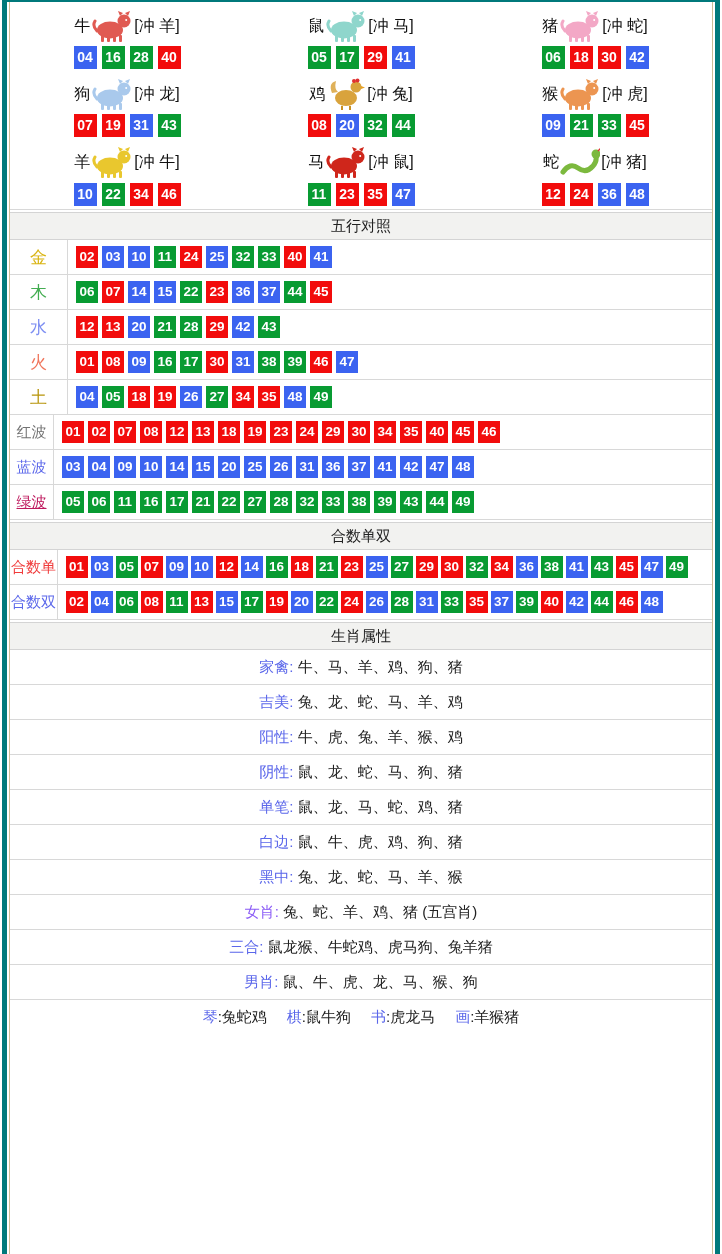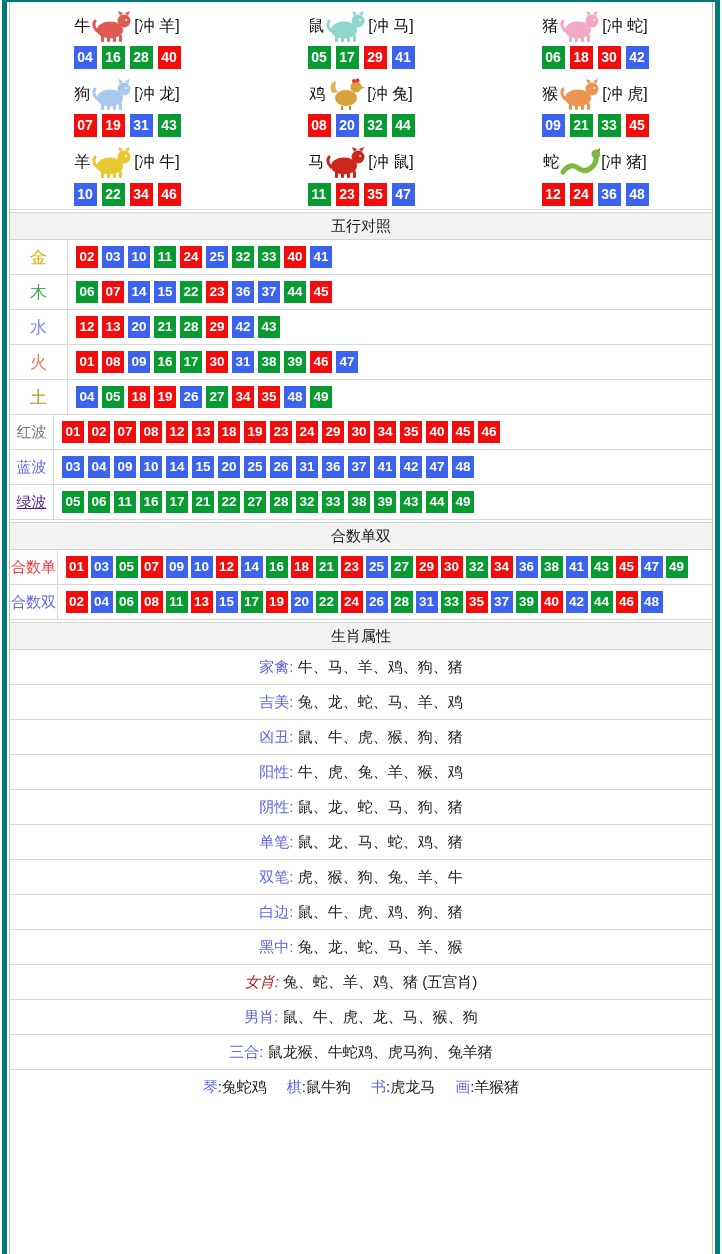--- a/index.html
+++ b/index.html
@@ -401,21 +401,21 @@
             <div class="ball" style="background: rgb(59, 99, 240); color: rgb(255, 255, 255);">31</div>
             <div class="ball" style="background: rgb(59, 99, 240); color: rgb(255, 255, 255);">36</div>
             <div class="ball" style="background: rgb(59, 99, 240); color: rgb(255, 255, 255);">37</div>
             <div class="ball" style="background: rgb(59, 99, 240); color: rgb(255, 255, 255);">41</div>
             <div class="ball" style="background: rgb(59, 99, 240); color: rgb(255, 255, 255);">42</div>
             <div class="ball" style="background: rgb(59, 99, 240); color: rgb(255, 255, 255);">47</div>
             <div class="ball" style="background: rgb(59, 99, 240); color: rgb(255, 255, 255);">48</div>
           </div>
         </div>
         <div class="num-row">
-          <div class="rlabel" style="color: #4c1d95; text-decoration: underline;">绿波</div>
+          <div class="rlabel" style="color: #be185d; text-decoration: underline;">绿波</div>
           <div class="rballs">
             <div class="ball" style="background: rgb(8, 155, 50); color: rgb(255, 255, 255);">05</div>
             <div class="ball" style="background: rgb(8, 155, 50); color: rgb(255, 255, 255);">06</div>
             <div class="ball" style="background: rgb(8, 155, 50); color: rgb(255, 255, 255);">11</div>
             <div class="ball" style="background: rgb(8, 155, 50); color: rgb(255, 255, 255);">16</div>
             <div class="ball" style="background: rgb(8, 155, 50); color: rgb(255, 255, 255);">17</div>
             <div class="ball" style="background: rgb(8, 155, 50); color: rgb(255, 255, 255);">21</div>
             <div class="ball" style="background: rgb(8, 155, 50); color: rgb(255, 255, 255);">22</div>
             <div class="ball" style="background: rgb(8, 155, 50); color: rgb(255, 255, 255);">27</div>
             <div class="ball" style="background: rgb(8, 155, 50); color: rgb(255, 255, 255);">28</div>
@@ -490,28 +490,26 @@
             <div class="ball" style="background: rgb(242, 12, 12); color: rgb(255, 255, 255);">46</div>
             <div class="ball" style="background: rgb(59, 99, 240); color: rgb(255, 255, 255);">48</div>
           </div>
         </div>
       </div>
 
     <div class="section-header">生肖属性</div>
     <div id="attrs-rows">
         <div class="attr-row"><span class="attr-label" style="color: rgb(91, 103, 234);">家禽:</span><span> 牛、马、羊、鸡、狗、猪</span></div>
         <div class="attr-row"><span class="attr-label" style="color: rgb(91, 103, 234);">吉美:</span><span> 兔、龙、蛇、马、羊、鸡</span></div>
-        <div class="attr-row"><span class="attr-label" style="color: rgb(91, 103, 234);">凶丑:</span><span> 鼠、牛、虎、猴、狗、猪</span></div>
         <div class="attr-row"><span class="attr-label" style="color: rgb(91, 103, 234);">阳性:</span><span> 牛、虎、兔、羊、猴、鸡</span></div>
         <div class="attr-row"><span class="attr-label" style="color: rgb(91, 103, 234);">阴性:</span><span> 鼠、龙、蛇、马、狗、猪</span></div>
         <div class="attr-row"><span class="attr-label" style="color: rgb(91, 103, 234);">单笔:</span><span> 鼠、龙、马、蛇、鸡、猪</span></div>
-        <div class="attr-row"><span class="attr-label" style="color: rgb(91, 103, 234);">双笔:</span><span> 虎、猴、狗、兔、羊、牛</span></div>
         <div class="attr-row"><span class="attr-label" style="color: rgb(91, 103, 234);">白边:</span><span> 鼠、牛、虎、鸡、狗、猪</span></div>
         <div class="attr-row"><span class="attr-label" style="color: rgb(91, 103, 234);">黑中:</span><span> 兔、龙、蛇、马、羊、猴</span></div>
-        <div class="attr-row"><span class="attr-label" style="color: #b91c1c; font-style: italic;">女肖:</span><span> 兔、蛇、羊、鸡、猪 (五宫肖)</span></div>
+        <div class="attr-row"><span class="attr-label" style="color: #8b5cf6;">女肖:</span><span> 兔、蛇、羊、鸡、猪 (五宫肖)</span></div>
+        <div class="attr-row"><span class="attr-label" style="color: rgb(91, 103, 234);">三合:</span><span> 鼠龙猴、牛蛇鸡、虎马狗、兔羊猪</span></div>
         <div class="attr-row"><span class="attr-label" style="color: rgb(91, 103, 234);">男肖:</span><span> 鼠、牛、虎、龙、马、猴、狗</span></div>
-        <div class="attr-row"><span class="attr-label" style="color: rgb(91, 103, 234);">三合:</span><span> 鼠龙猴、牛蛇鸡、虎马狗、兔羊猪</span></div>
       </div>
 
     <div class="bottom-row" id="bottom-row"><span class="bgroup"><span class="attr-label" style="color: rgb(91, 103, 234);">琴</span><span>:兔蛇鸡</span></span><span class="bgroup"><span class="attr-label" style="color: rgb(91, 103, 234);">棋</span><span>:鼠牛狗</span></span><span class="bgroup"><span class="attr-label" style="color: rgb(91, 103, 234);">书</span><span>:虎龙马</span></span><span class="bgroup"><span class="attr-label" style="color: rgb(91, 103, 234);">画</span><span>:羊猴猪</span></span></div>
 
   </div>
 </div>
 
 </body></html>

